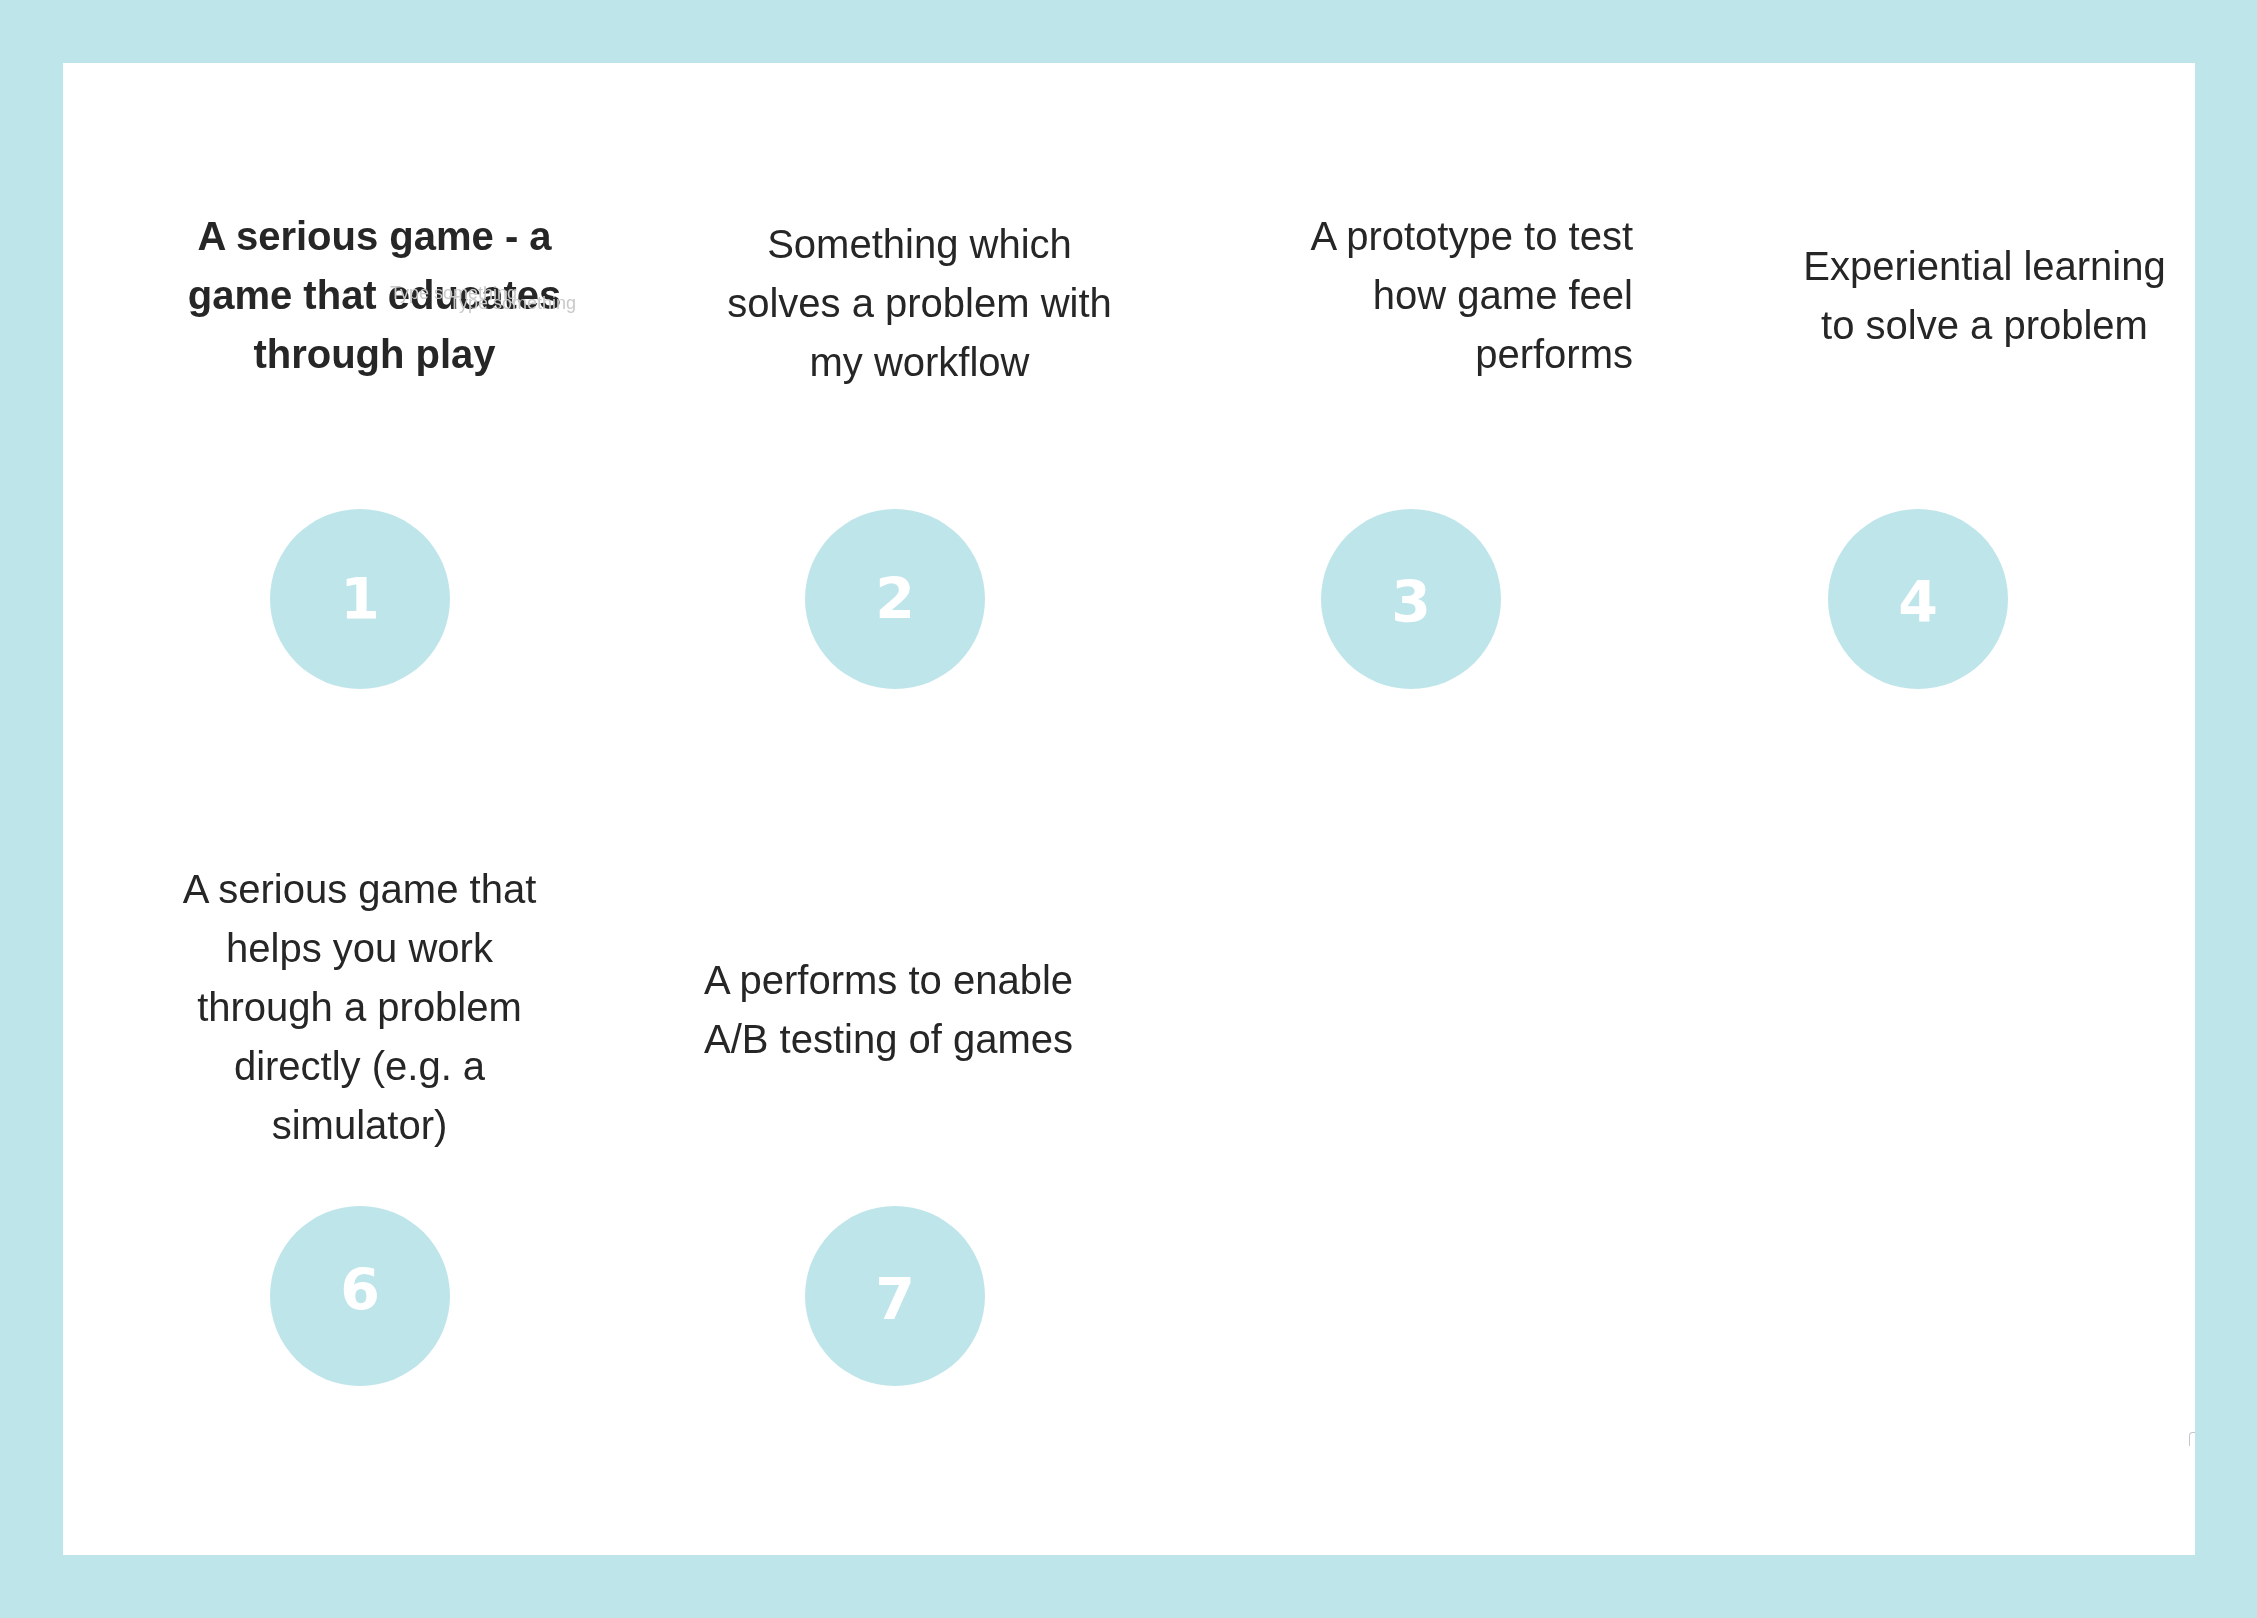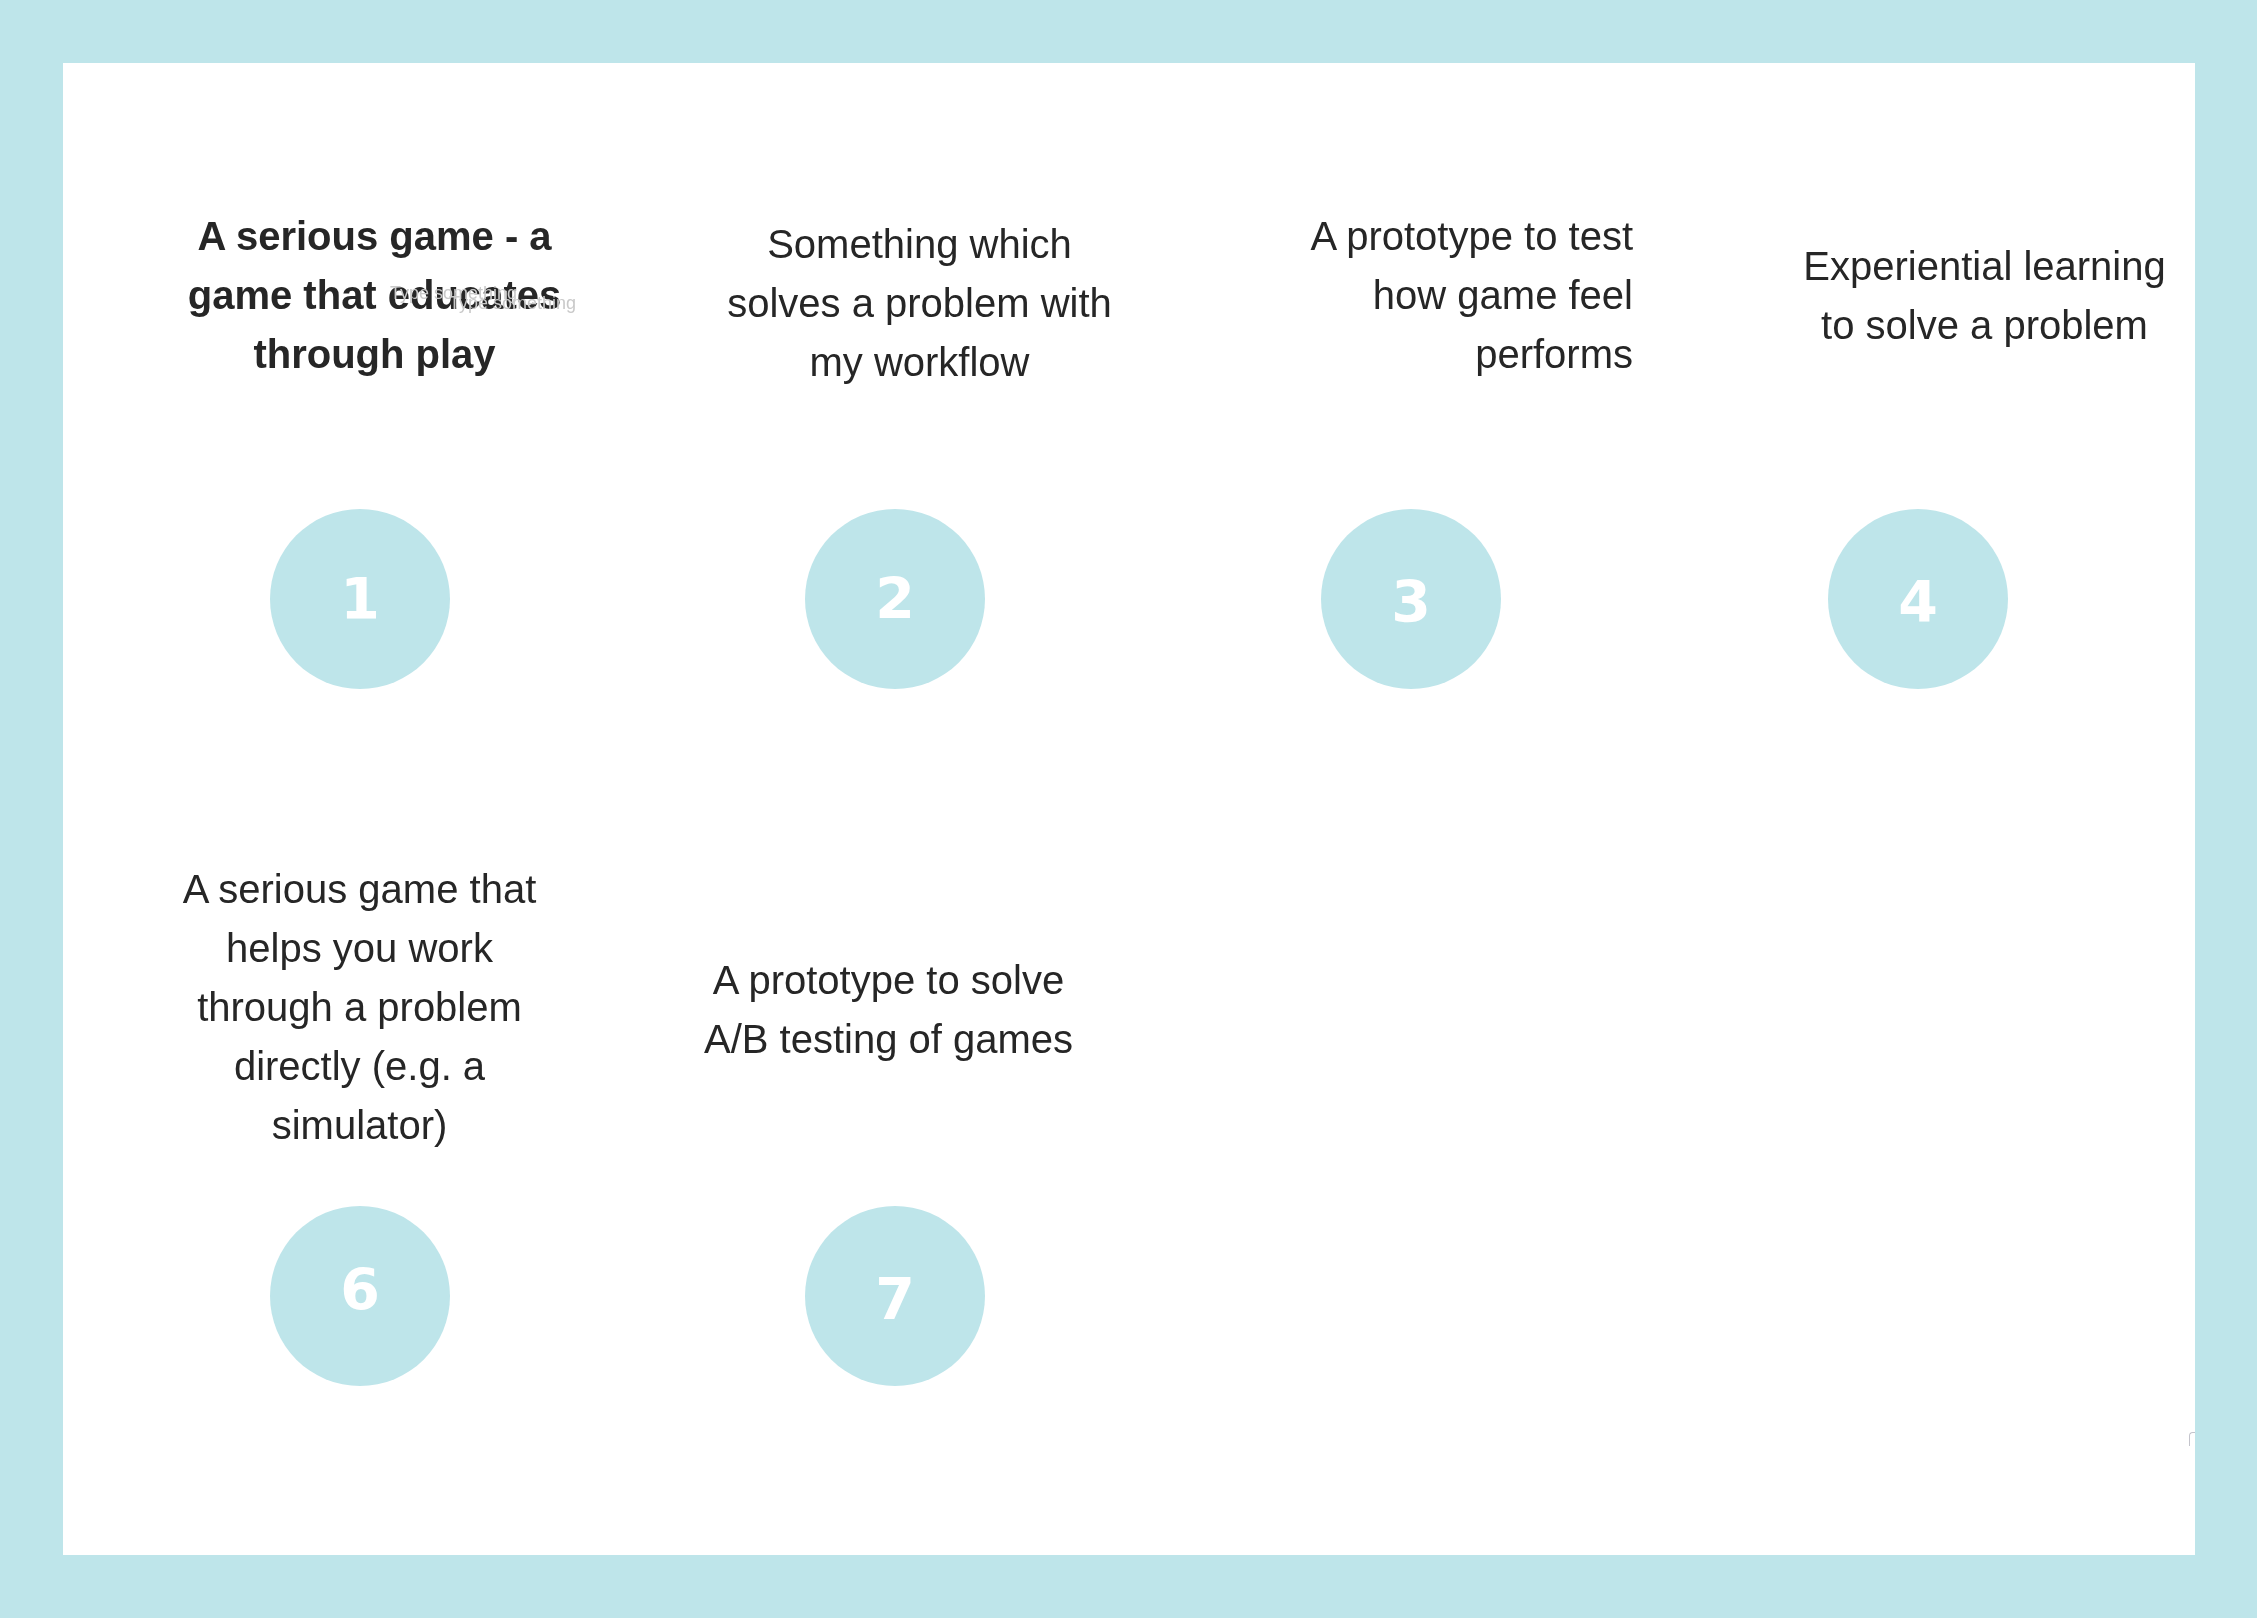--- a/index.html
+++ b/index.html
@@ -68,20 +68,20 @@
 
 <div class="card-text" style="left:130px; top:860px;">A serious game that
 helps you work
 through a problem
 directly (e.g. a
 simulator)</div>
 <div class="circle" style="left:270px; top:1206px;">
   <span class="num" style="margin-top:-11.5px;">6</span>
 </div>
 
-<div class="card-text" style="left:659px; top:951px;">A prototype to solve
+<div class="card-text" style="left:659px; top:951px;">A performs to enable
 A/B testing of games</div>
 <div class="circle" style="left:805px; top:1206px;">
   <span class="num" style="margin-top:7.6px;">7</span>
 </div>
 
 <div class="corner-mark"></div>
 
 
 </body></html>

